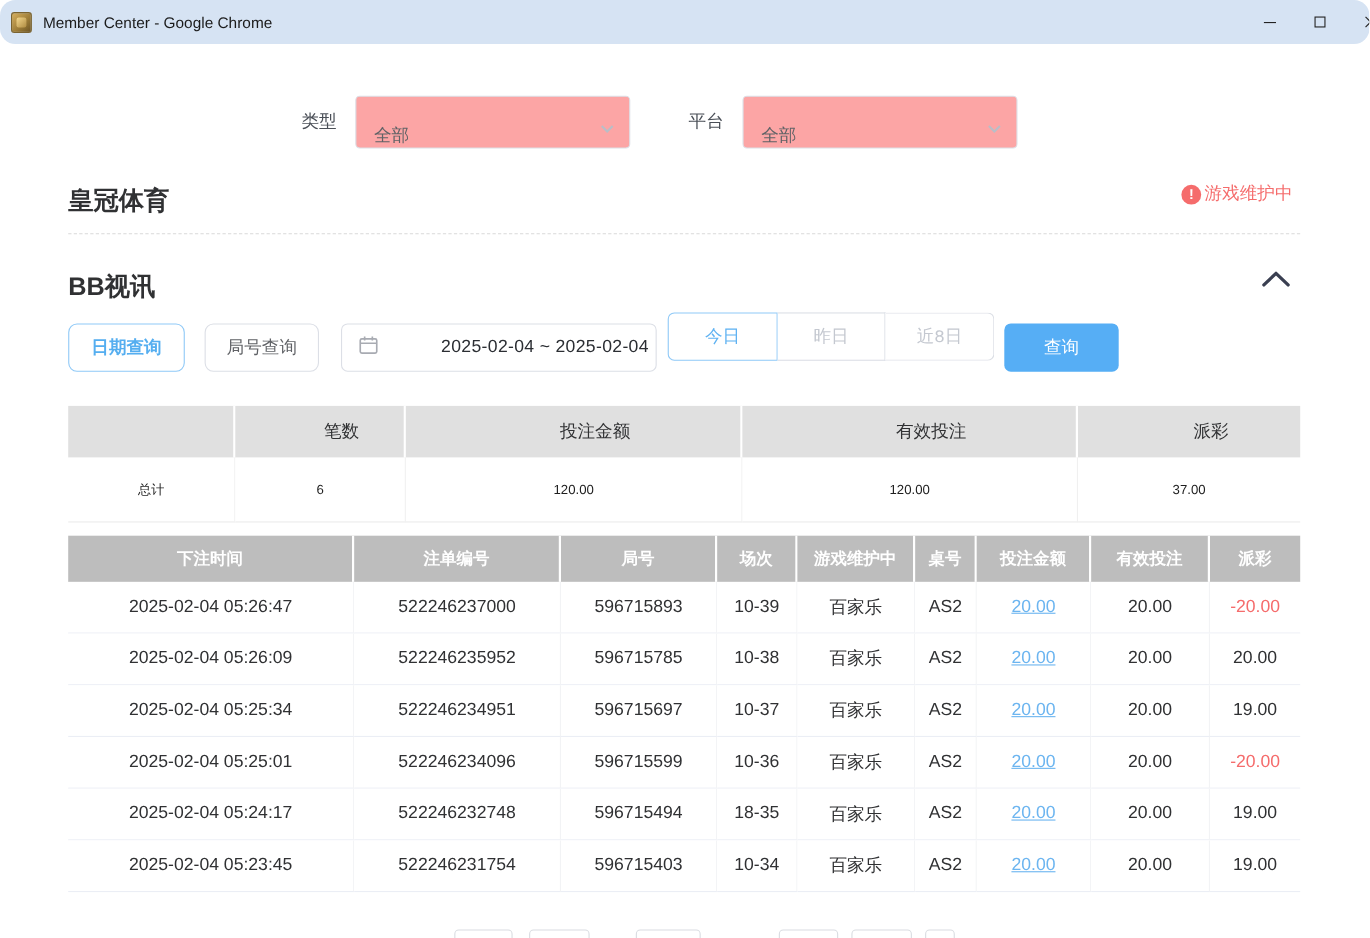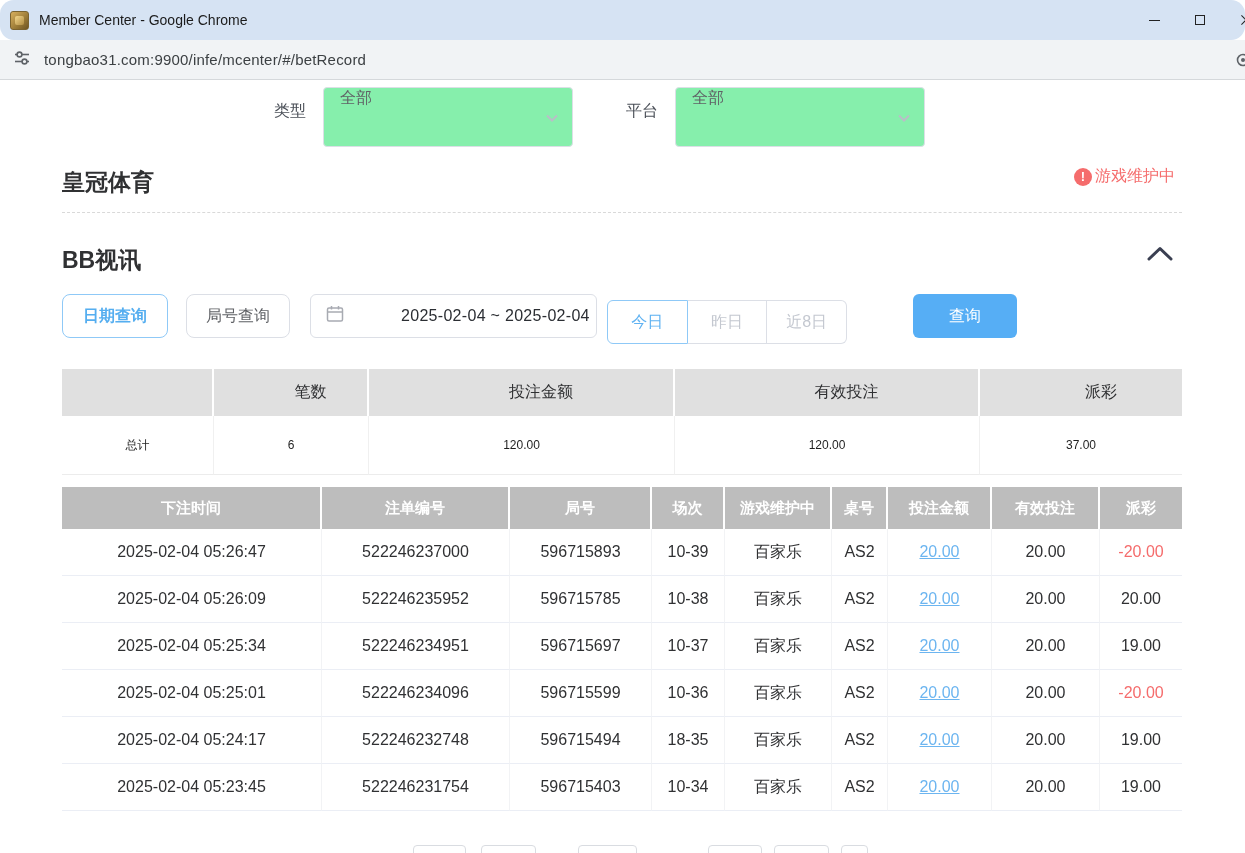--- a/index.html
+++ b/index.html
@@ -44,23 +44,23 @@
   }
   .site-settings-icon { margin-left:12px; flex:0 0 auto; }
   .url-text { margin-left:12px; font-size:15px; color:#3c4043; letter-spacing:.2px; }
   .url-right-icon { position:absolute; right:-8px; top:10px; }
 
   
   .filter-label { position:absolute; top:101px; font-size:16px; color:#4a4f57; line-height:20px; }
   #type-label { left:274px; }
   #platform-label { left:626px; }
   .select-box {
-    position:absolute; top:87px; width:250px; height:60px;
-    border:1px solid #dcdfe6; border-radius:4px; background:#86efac;
-    display:flex; align-items:flex-start; cursor:pointer;
+    position:absolute; top:87px; width:250px; height:48px;
+    border:1px solid #dcdfe6; border-radius:4px; background:#fca5a5;
+    display:flex; align-items:flex-end; cursor:pointer;
   }
   #type-select { left:323px; }
   #platform-select { left:675px; }
   .select-value { margin-left:16px; font-size:16px; color:#606266; }
   .select-caret { position:absolute; right:14px; top:20px; }
 
   
   .section-title { position:absolute; left:62px; font-size:23px; font-weight:bold; color:#303133; }
   #crown-title { top:167px; }
   #bb-title { top:245px; }
@@ -84,21 +84,21 @@
   }
   #btn-date-query { left:62px; width:106px; border:1px solid #8fc9f7; color:#55aef0; font-weight:bold; }
   #btn-round-query { left:186px; width:104px; border:1px solid #dcdfe6; color:#606266; }
   #date-range-box {
     position:absolute; left:310px; top:294px; width:287px; height:44px;
     border:1px solid #dcdfe6; border-radius:6px; background:#fff;
     display:flex; align-items:center; cursor:pointer;gap:47px;
   }
   .calendar-icon { margin-left:15px; }
   .date-range-text { margin-left:10px; font-size:16px; color:#2b2e33; letter-spacing:.3px; }
-  .btn-group { position:absolute; left:607px; top:300px; width:240px; height:44px; display:flex; }
+  .btn-group { position:absolute; left:607px; top:284px; width:297px; height:44px; display:flex;font-family:Liberation Mono, monospace; }
   .seg {
     flex:1; display:flex; align-items:center; justify-content:center;
     border:1px solid #dcdfe6; border-left-width:0; background:#fff;
     font-size:16px; color:#c4c8d0; cursor:pointer;
   }
   .seg:first-child { border-left-width:1px; border-radius:6px 0 0 6px; }
   .seg:last-child { border-radius:0 6px 6px 0; }
   .seg.active { border:1px solid #8fc9f7; color:#5fb2f2; }
   #btn-search {
     position:absolute; left:913px; top:294px; width:104px; height:44px;
@@ -157,37 +157,20 @@
         </div>
       <div class="win-btn">
           <span class="glyph-max"></span>
         </div>
       <div class="win-btn">
           <span class="glyph-close"></span>
         </div>
     </div>
   </div>
 
-  <div class="urlbar">
-    <span class="site-settings-icon">
-      <svg width="20" height="20" viewBox="0 0 20 20">
-        <line x1="3" y1="6.5" x2="17" y2="6.5" stroke="#5f6368" stroke-width="1.6"></line>
-        <circle cx="7.5" cy="6.5" r="2.4" fill="#f1f3f5" stroke="#5f6368" stroke-width="1.6"></circle>
-        <line x1="3" y1="13.5" x2="17" y2="13.5" stroke="#5f6368" stroke-width="1.6"></line>
-        <circle cx="12.5" cy="13.5" r="2.4" fill="#f1f3f5" stroke="#5f6368" stroke-width="1.6"></circle>
-      </svg>
-    </span>
-    <span class="url-text">tongbao31.com:9900/infe/mcenter/#/betRecord</span>
-    <span class="url-right-icon">
-      <svg width="20" height="20" viewBox="0 0 20 20">
-        <circle cx="10" cy="10" r="5.5" fill="none" stroke="#5f6368" stroke-width="1.6"></circle>
-        <circle cx="10" cy="10" r="2" fill="#5f6368"></circle>
-      </svg>
-    </span>
-  </div>
 
   <span class="filter-label" id="type-label">类型</span>
   <div class="select-box" id="type-select">
     <span class="select-value">全部</span>
     <span class="select-caret">
       <svg width="12" height="8" viewBox="0 0 12 8">
           <polyline points="1,1.5 6,6.5 11,1.5" fill="none" stroke="#b9bec7" stroke-width="2"></polyline>
         </svg>
     </span>
   </div>

